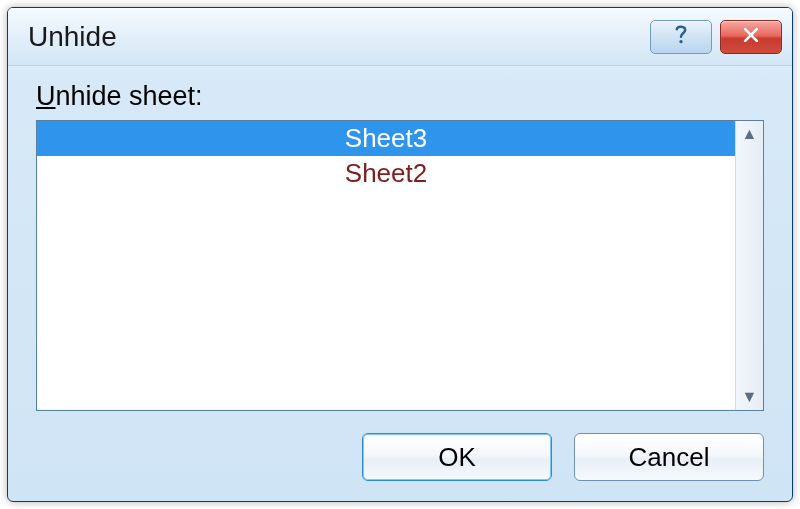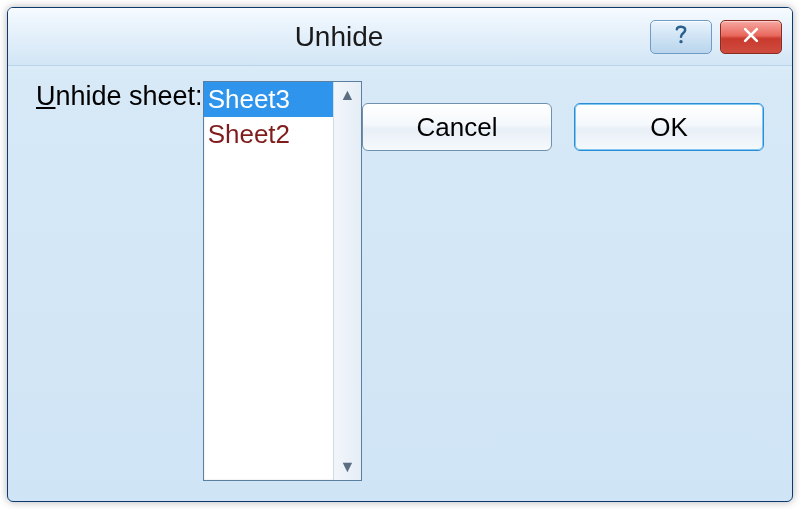--- a/index.html
+++ b/index.html
@@ -21,21 +21,20 @@
     flex-direction: column;
     overflow: hidden;
   }
   .titlebar {
     height: 58px;
     display: flex;
     align-items: center;
     padding: 0 10px 0 20px;
     background: linear-gradient(to bottom, #f6fbff 0%, #e6f1fb 40%, #d2e6f5 100%);
     border-bottom: 1px solid #b8d3ea;
-    text-align: center;
   }
   .title-text {
     flex: 1;
     font-size: 28px;
     color: #1a1a1a;
     font-weight: 400;
   }
   .titlebar-buttons {
     display: flex;
     gap: 8px;
@@ -60,35 +59,36 @@
     background: linear-gradient(to bottom, #f7a8a2 0%, #e9695e 45%, #c93a2e 55%, #cf4b3f 100%);
     border: 1px solid #8a2b22;
     box-shadow: inset 0 1px 1px rgba(255,255,255,0.5);
   }
   .tb-close svg { width: 20px; height: 20px; }
 
   .body {
     flex: 1;
     padding: 15px 28px 20px 28px;
     display: flex;
-    flex-direction: row;
+    flex-direction: column;
   }
   .label {
     font-size: 27px;
     color: #000;
     margin-bottom: 8px;
   }
   .label .accel { text-decoration: underline; }
 
   .list-frame {
     flex: 1;
     display: flex;
     border: 1px solid #5b7fa0;
     background: #ffffff;
     box-shadow: inset 0 0 2px rgba(0,0,0,0.15);
+    text-align: center;
   }
   .list {
     flex: 1;
     overflow: hidden;
   }
   .list-item {
     font-size: 26px;
     padding: 1px 4px 1px 4px;
     color: #7f1d1d;
     cursor: default;
@@ -175,18 +175,18 @@
           <div class="list-item selected">Sheet3</div>
           <div class="list-item">Sheet2</div>
         </div>
       <div class="scrollbar">
         <div class="scroll-arrow">▲</div>
         <div class="scroll-arrow">▼</div>
       </div>
     </div>
 
     <div class="button-row">
+      <div class="btn default">OK</div>
       <div class="btn">Cancel</div>
-      <div class="btn default">OK</div>
     </div>
   </div>
 
 </div>
 
 </body></html>

